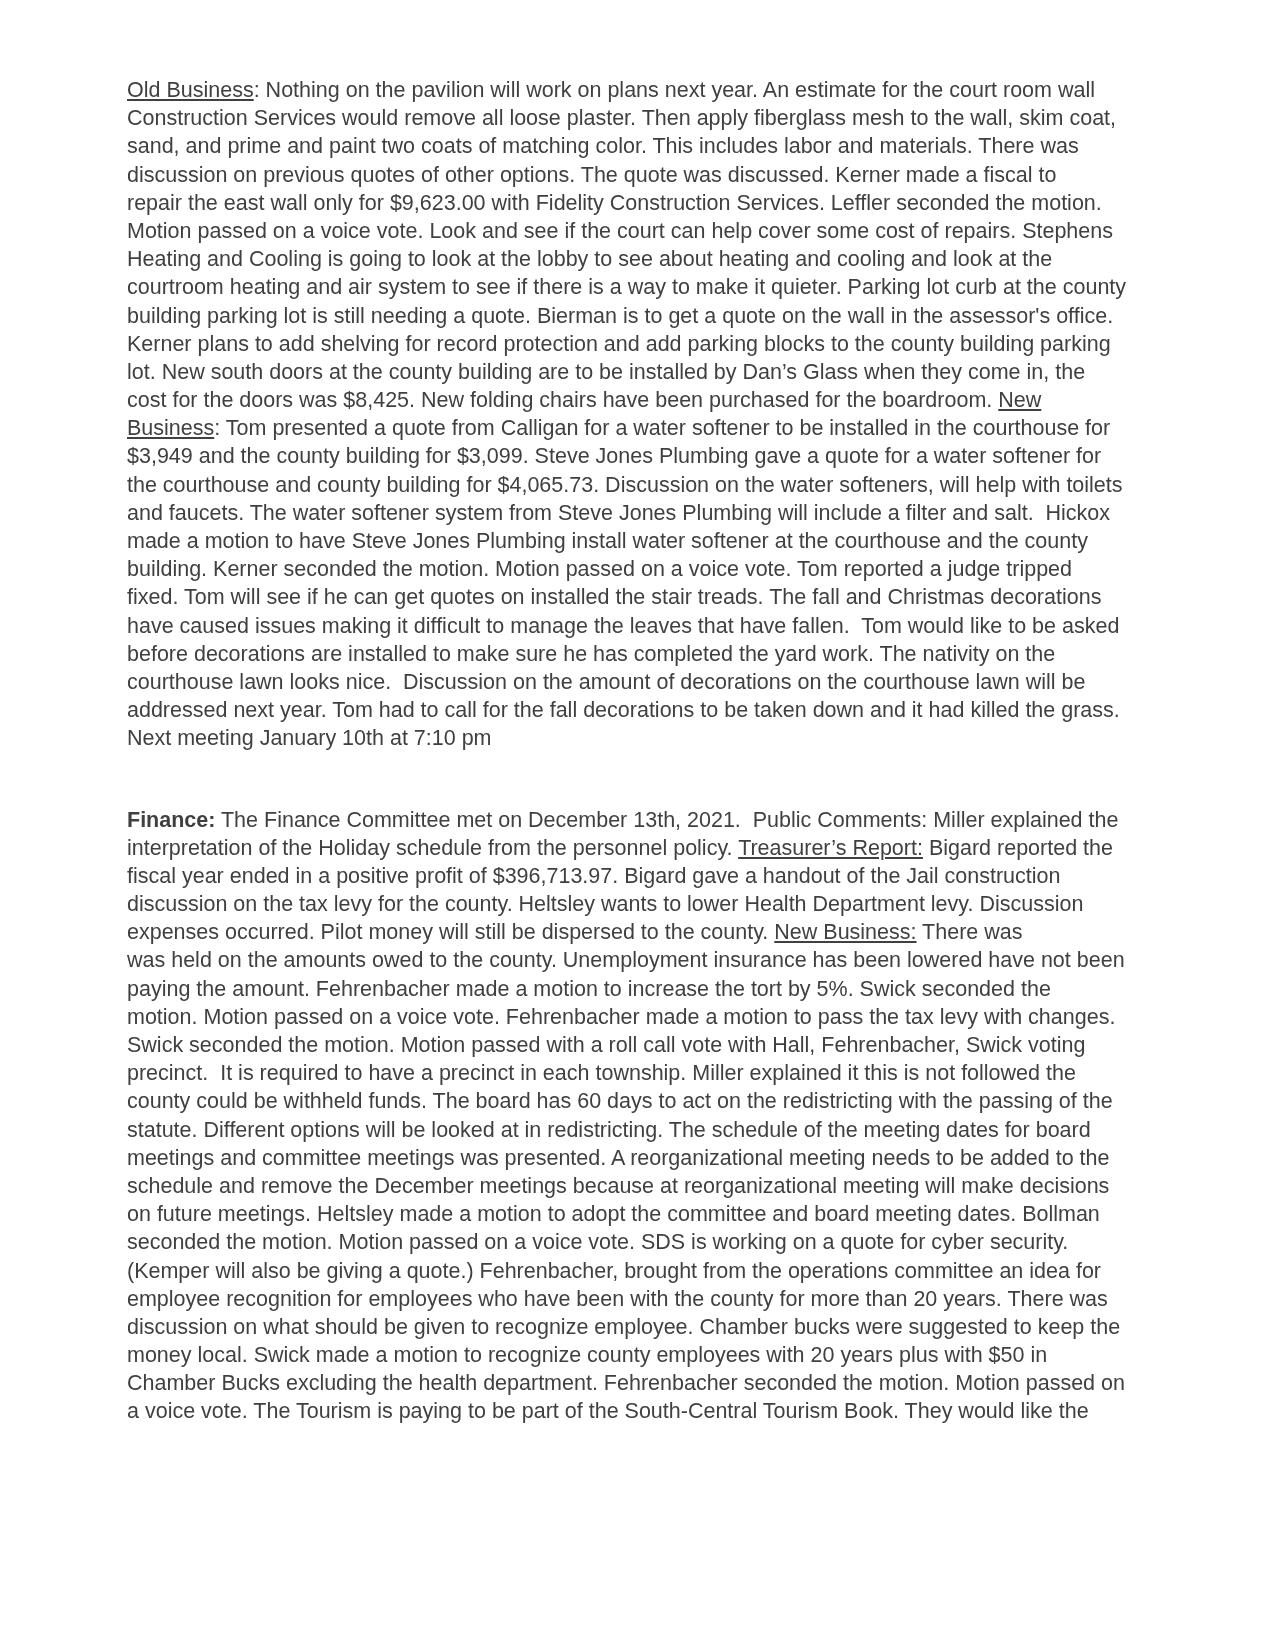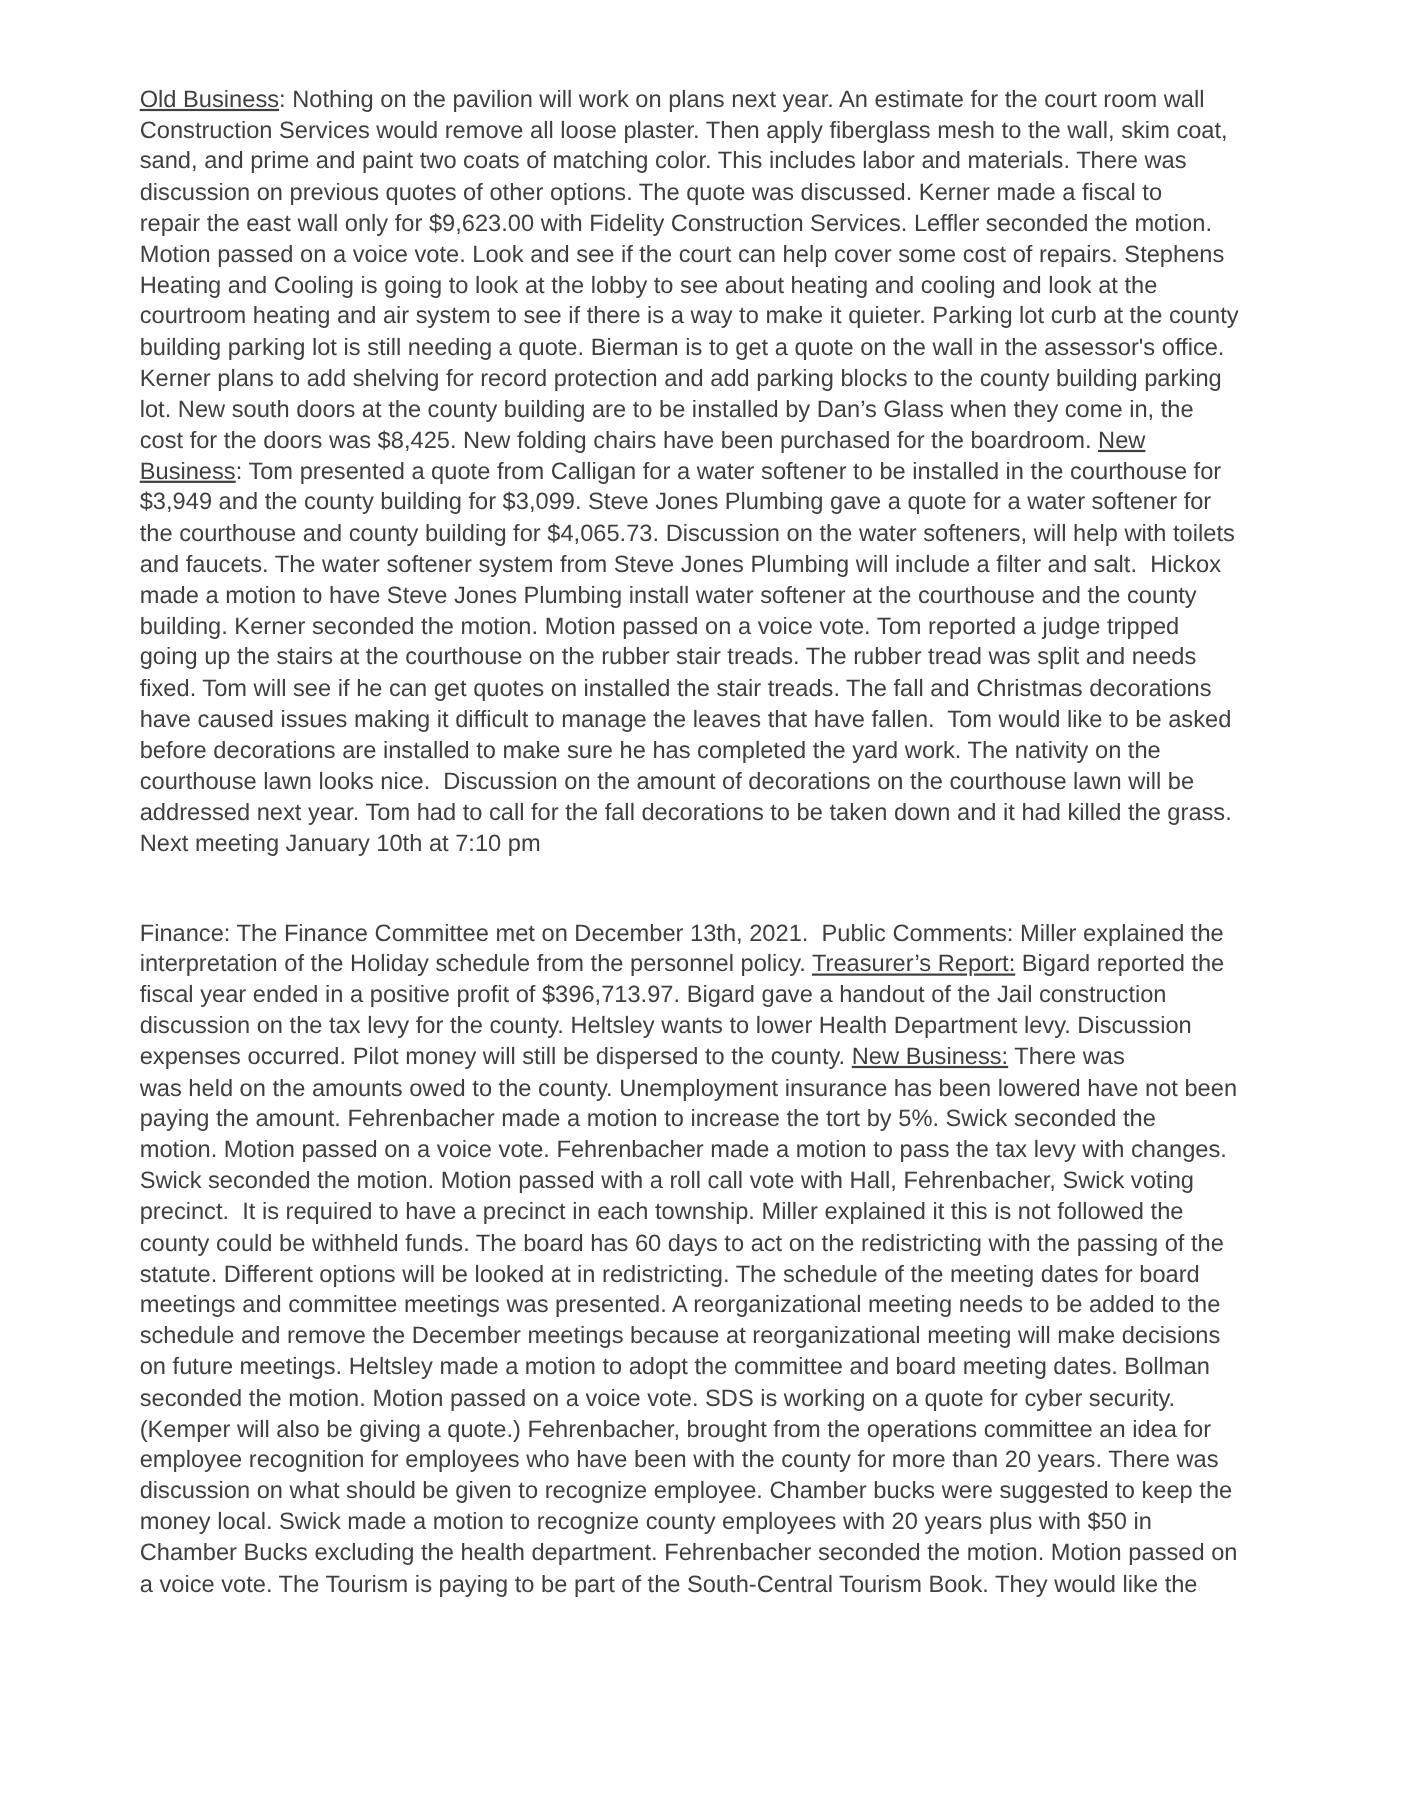--- a/index.html
+++ b/index.html
@@ -22,21 +22,21 @@
     margin-left: 28px;
     -webkit-font-smoothing: antialiased;
   }
   .paragraph + .paragraph { margin-top: 53px; }
   .line {
     white-space: pre;
     height: 28.2px;
     line-height: 28.2px;
   }
   .u { text-decoration: underline; }
-  .b { font-weight: 400; }
+  .b { font-weight: 700; }
 </style>
 </head>
 <body>
 
 <main class="doc">
     <div class="paragraph">
       <div class="line"><span class="u">Old Business</span><span>: Nothing on the pavilion will work on plans next year. An estimate for the court room wall</span></div>
       <div class="line"><span>Construction Services would remove all loose plaster. Then apply fiberglass mesh to the wall, skim coat,</span></div>
       <div class="line"><span>sand, and prime and paint two coats of matching color. This includes labor and materials. There was</span></div>
       <div class="line"><span>discussion on previous quotes of other options. The quote was discussed. Kerner made a fiscal to</span></div>
@@ -47,21 +47,20 @@
       <div class="line"><span>building parking lot is still needing a quote. Bierman is to get a quote on the wall in the assessor's office.</span></div>
       <div class="line"><span>Kerner plans to add shelving for record protection and add parking blocks to the county building parking</span></div>
       <div class="line"><span>lot. New south doors at the county building are to be installed by Dan’s Glass when they come in, the</span></div>
       <div class="line"><span>cost for the doors was $8,425. New folding chairs have been purchased for the boardroom. </span><span class="u">New</span></div>
       <div class="line"><span class="u">Business</span><span>: Tom presented a quote from Calligan for a water softener to be installed in the courthouse for</span></div>
       <div class="line"><span>$3,949 and the county building for $3,099. Steve Jones Plumbing gave a quote for a water softener for</span></div>
       <div class="line"><span>the courthouse and county building for $4,065.73. Discussion on the water softeners, will help with toilets</span></div>
       <div class="line"><span>and faucets. The water softener system from Steve Jones Plumbing will include a filter and salt.  Hickox</span></div>
       <div class="line"><span>made a motion to have Steve Jones Plumbing install water softener at the courthouse and the county</span></div>
       <div class="line"><span>building. Kerner seconded the motion. Motion passed on a voice vote. Tom reported a judge tripped</span></div>
-      <div class="line"><span>going up the stairs at the courthouse on the rubber stair treads. The rubber tread was split and needs</span></div>
       <div class="line"><span>fixed. Tom will see if he can get quotes on installed the stair treads. The fall and Christmas decorations</span></div>
       <div class="line"><span>have caused issues making it difficult to manage the leaves that have fallen.  Tom would like to be asked</span></div>
       <div class="line"><span>before decorations are installed to make sure he has completed the yard work. The nativity on the</span></div>
       <div class="line"><span>courthouse lawn looks nice.  Discussion on the amount of decorations on the courthouse lawn will be</span></div>
       <div class="line"><span>addressed next year. Tom had to call for the fall decorations to be taken down and it had killed the grass.</span></div>
       <div class="line"><span>Next meeting January 10th at 7:10 pm</span></div>
     </div>
     <div class="paragraph">
       <div class="line"><span class="b">Finance:</span><span> The Finance Committee met on December 13th, 2021.  Public Comments: Miller explained the</span></div>
       <div class="line"><span>interpretation of the Holiday schedule from the personnel policy. </span><span class="u">Treasurer’s Report:</span><span> Bigard reported the</span></div>

